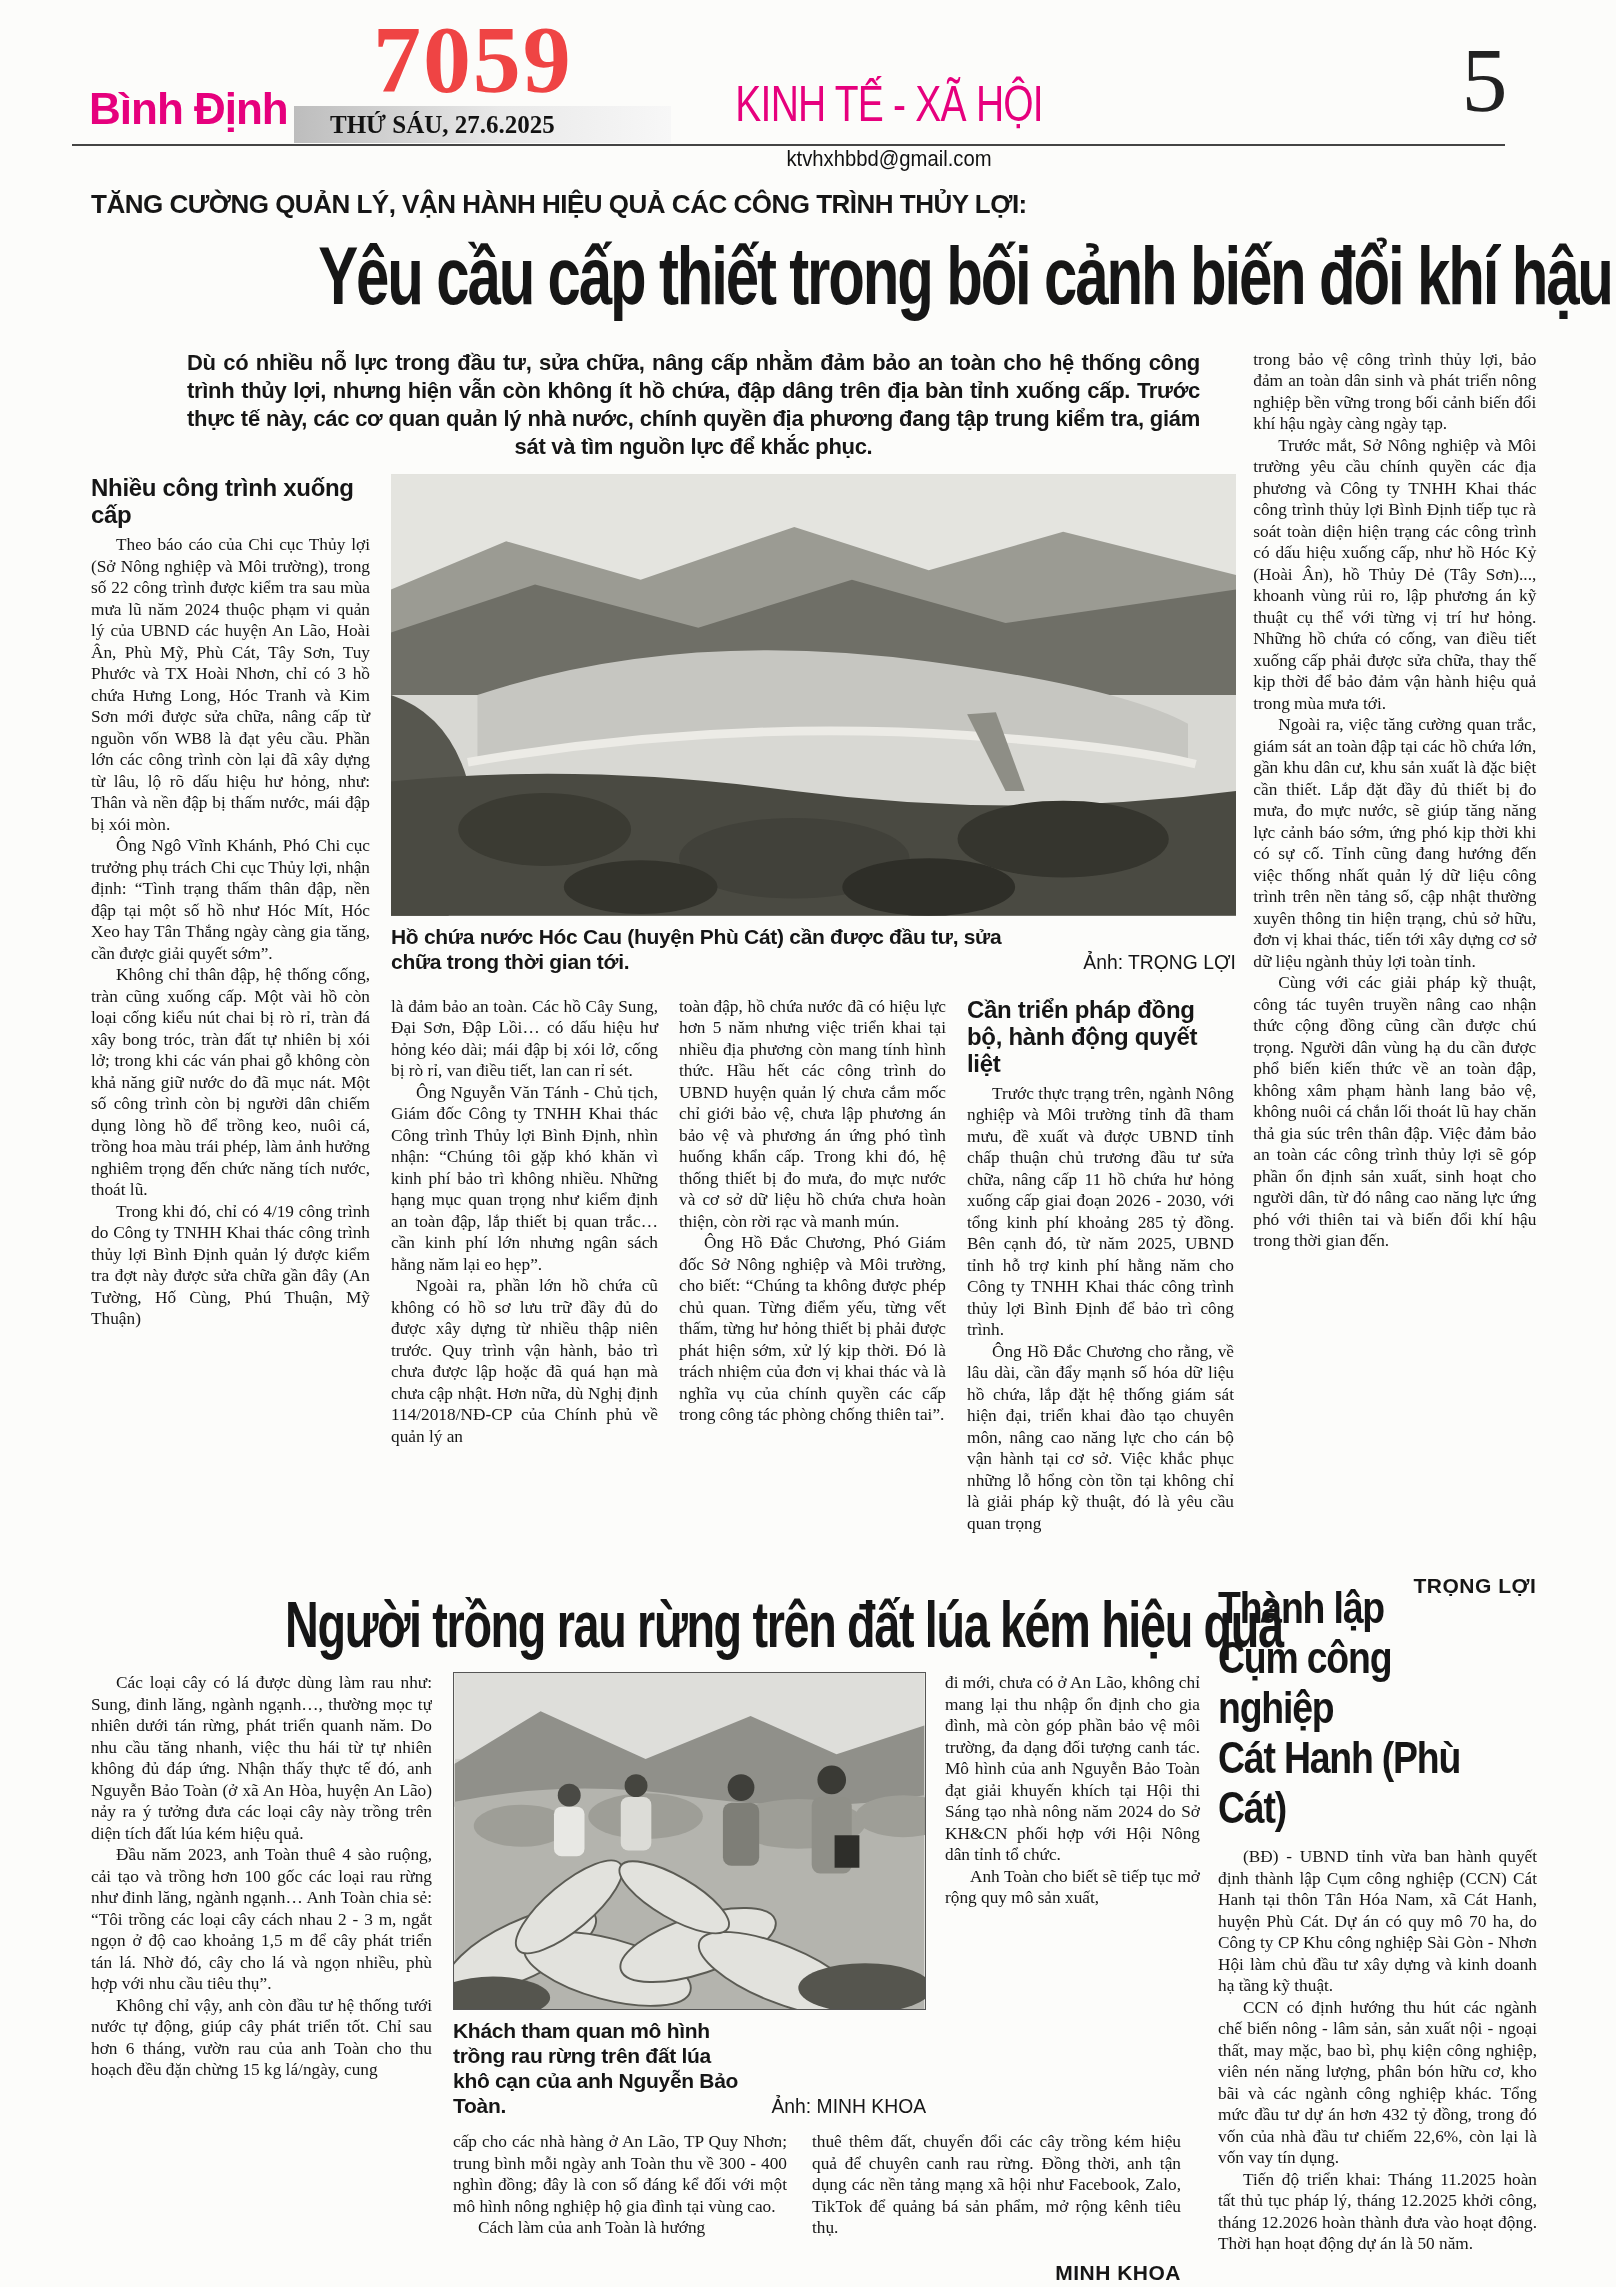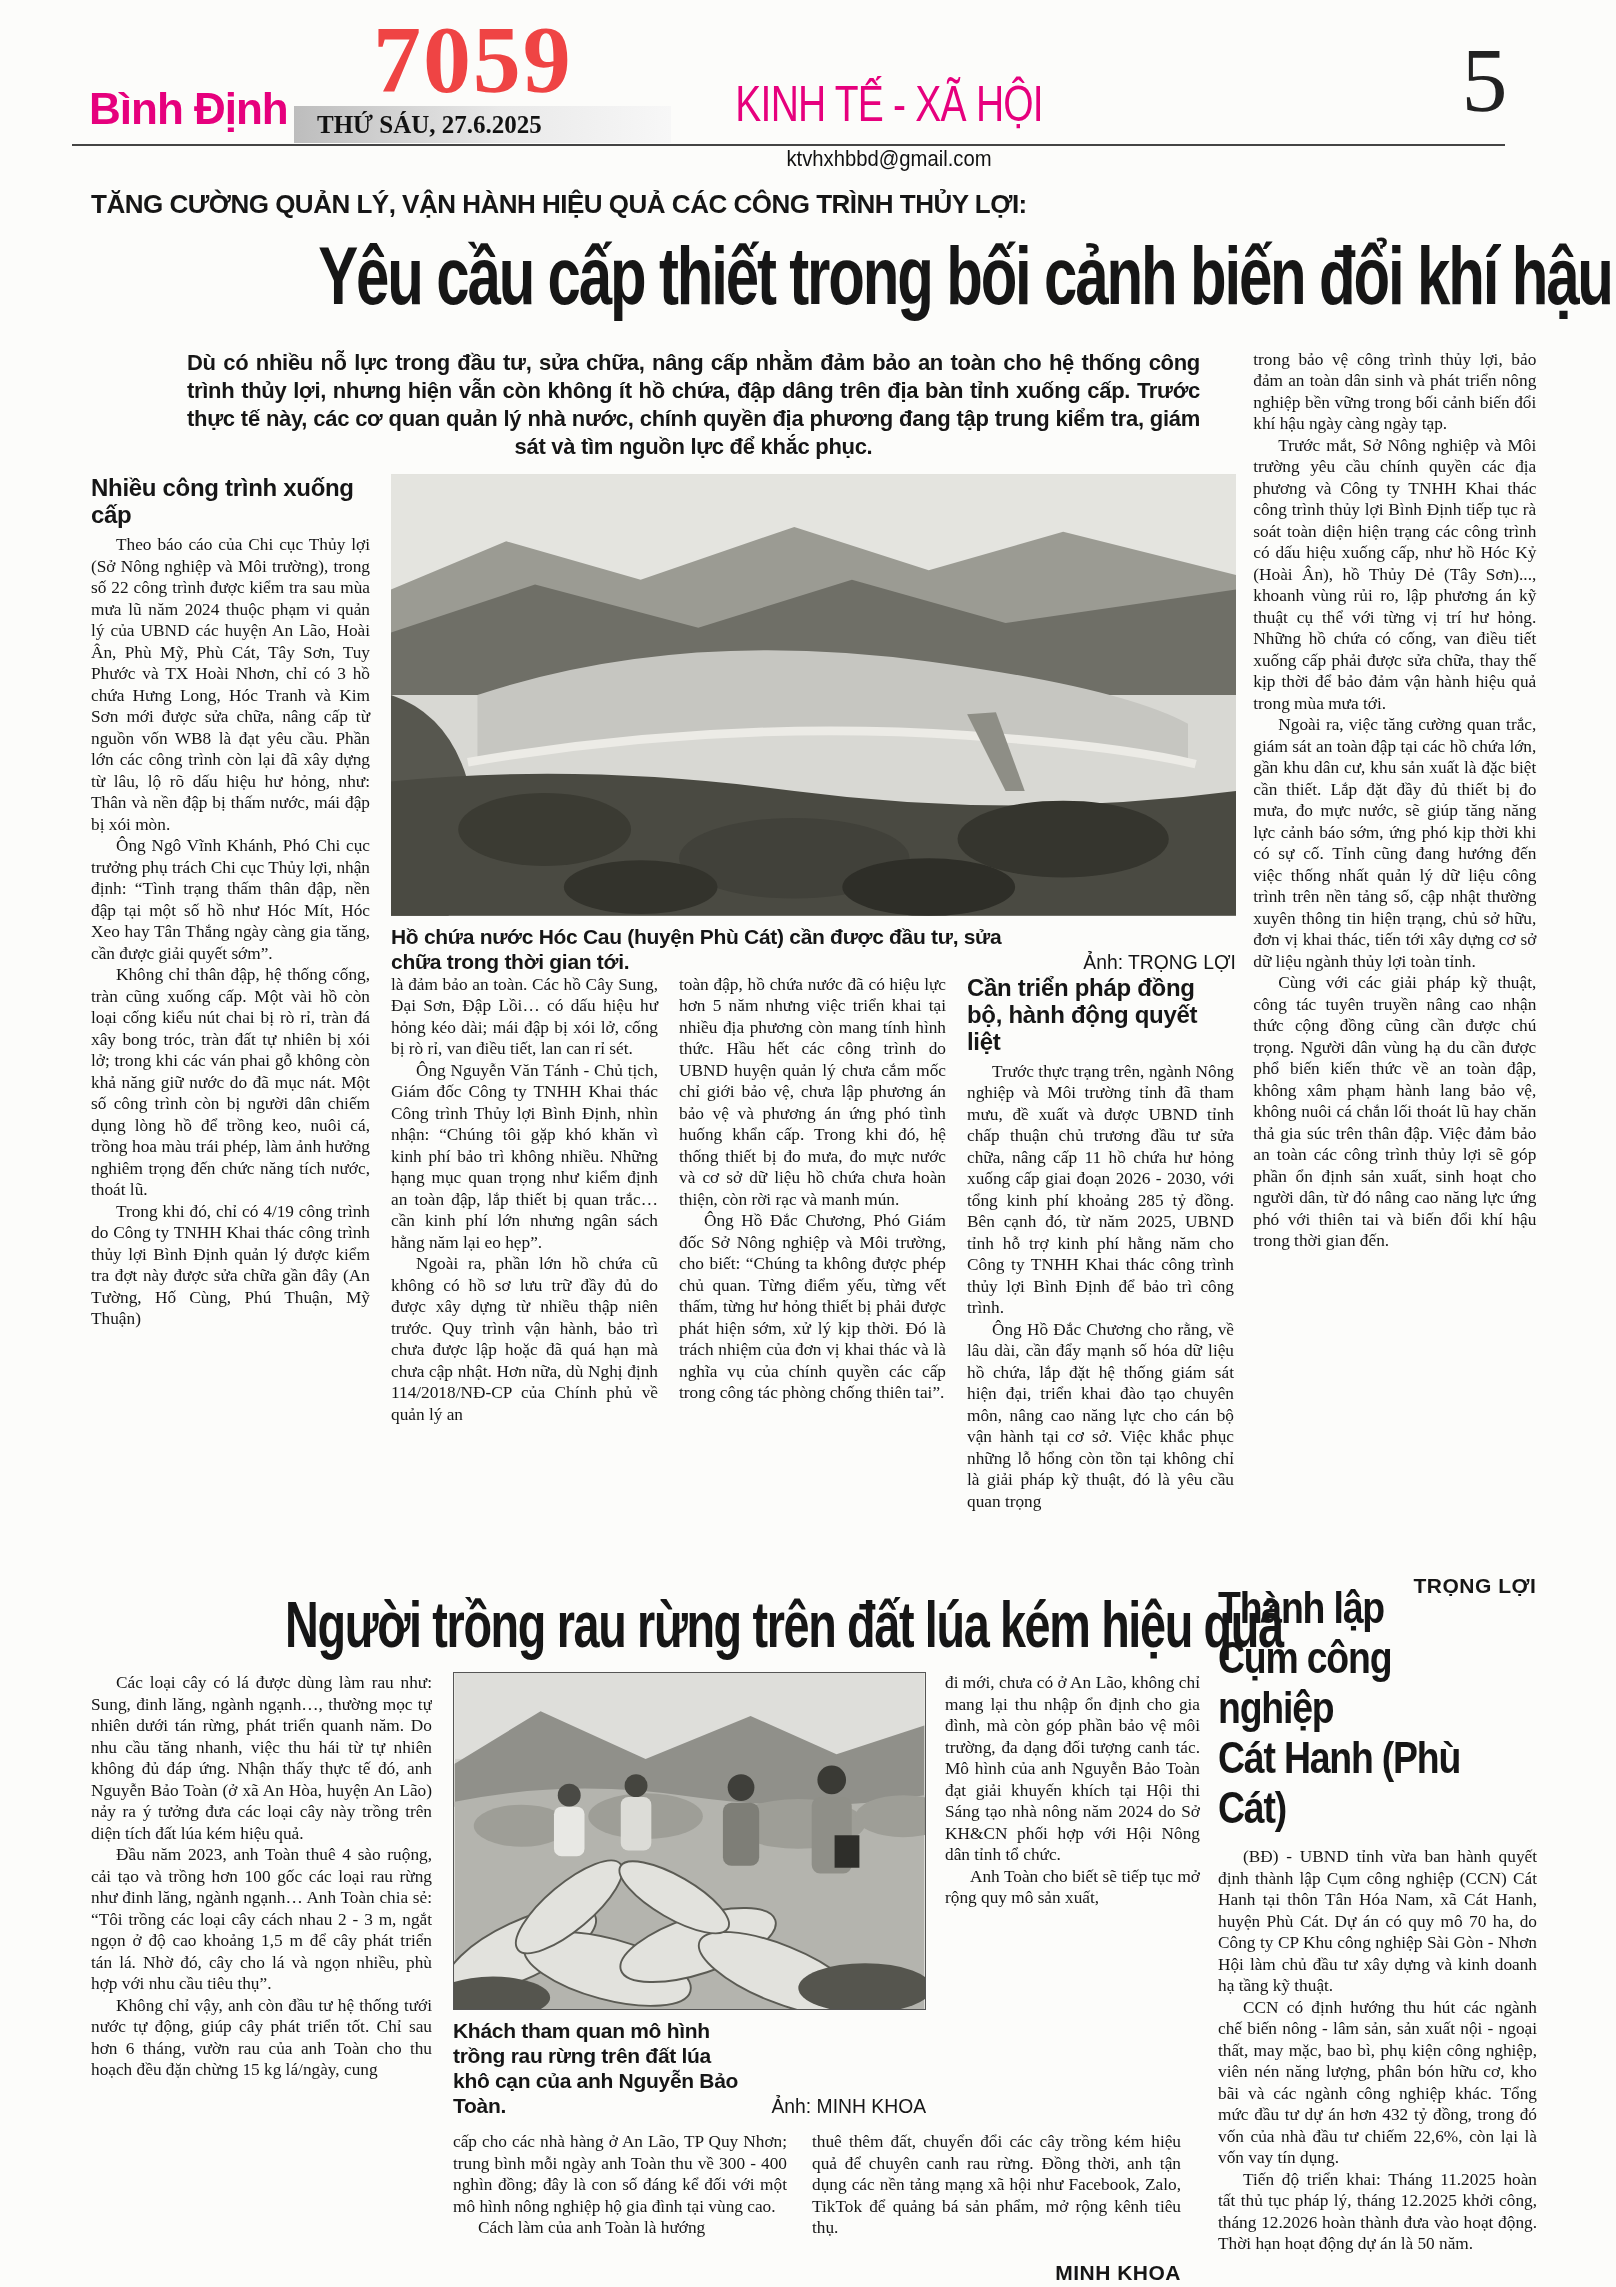--- a/index.html
+++ b/index.html
@@ -7,21 +7,21 @@
     position:relative; width:1617px; height:2287px; margin:0 auto;
     background:#fcfcfa; color:#161616; overflow:hidden;
     font-family:"Liberation Serif", serif;
   }
   
   .issue-number { position:absolute; left:373px; top:3.8px; font:700 96px "Liberation Serif", serif; letter-spacing:1.9px; color:#ef4444; }
   .masthead { position:absolute; left:89px; top:84px; font:700 44px "Liberation Sans", sans-serif; letter-spacing:-1px; }
   .date-strip {
     position:absolute; left:294px; top:106px; width:377px; height:37px;
     background:linear-gradient(90deg,#bdbdbd 0%,#e9e9e9 55%,#f7f7f7 100%);
-    font:700 25px "Liberation Serif", serif; line-height:37px; padding-left:23px; box-sizing:border-box; color:#121212;
+    font:700 25px "Liberation Serif", serif; line-height:37px; padding-left:36px; box-sizing:border-box; color:#121212;
   }
   .section-block { position:absolute; left:663px; top:75px; width:452px; text-align:center; }
   .section-title { display:inline-block; white-space:nowrap; font:400 50px "Liberation Sans", sans-serif; letter-spacing:-1px; transform:scaleX(0.78); transform-origin:center; }
   .email { position:absolute; left:663px; top:146px; width:452px; text-align:center; font:400 22px "Liberation Sans", sans-serif; color:#111; transform:scaleX(0.92); }
   .page-number { position:absolute; left:1446px; top:27px; width:77px; text-align:center; font:400 92px "Liberation Serif", serif; color:#222; }
   .header-rule { position:absolute; left:72px; top:144px; width:1433px; height:1.9px; background:#444; }
 
   
   .bodytext p { margin:0; font-size:17.3px; line-height:21.5px; text-align:justify; text-indent:25px; }
   .bodytext p.cont { text-indent:0; }
@@ -38,21 +38,21 @@
   .a1-main { width:1145px; }
   .lede { font:700 22px/28px "Liberation Sans", sans-serif; letter-spacing:-0.3px; text-align:justify; text-align-last:center; margin:0 36px 13.4px 96px; }
   .a1-cols { display:flex; gap:21px; height:1124px; overflow:hidden; }
   .a1-col1 { width:279px; }
   .a1-mid { width:845px; }
   .a1-mid figure { margin:0; }
   .a1-photo svg, .a2-photo svg { display:block; }
   figcaption { display:flex; justify-content:space-between; gap:13.4px; margin-top:7.7px; }
   figcaption .cap { font:700 21px/25px "Liberation Sans", sans-serif; letter-spacing:-0.3px; text-align:left; }
   figcaption .credit { font:400 21px/25px "Liberation Sans", sans-serif; white-space:nowrap; align-self:flex-end; transform:scaleX(0.92); transform-origin:right; }
-  .a1-3cols { display:flex; gap:21px; margin-top:0; }
+  .a1-3cols { display:flex; gap:21px; margin-top:22px; }
   .a1-3cols .col { width:267px; }
   .a1-col5 { position:relative; width:283px; padding-bottom:29px; }
   .a1-col5 .byline { position:absolute; right:0; bottom:0; }
 
   
   .article2 { position:absolute; left:91px; top:1587px; width:1110px; }
   .h2wrap { text-align:center; height:85px; }
   .h2wrap .cond { font:700 65px "Liberation Sans", sans-serif; letter-spacing:-1.9px; transform:scaleX(0.72); transform-origin:center; }
   .a2-body { display:flex; gap:21px; }
   .a2-col1 { width:341px; height:615px; overflow:hidden; }

